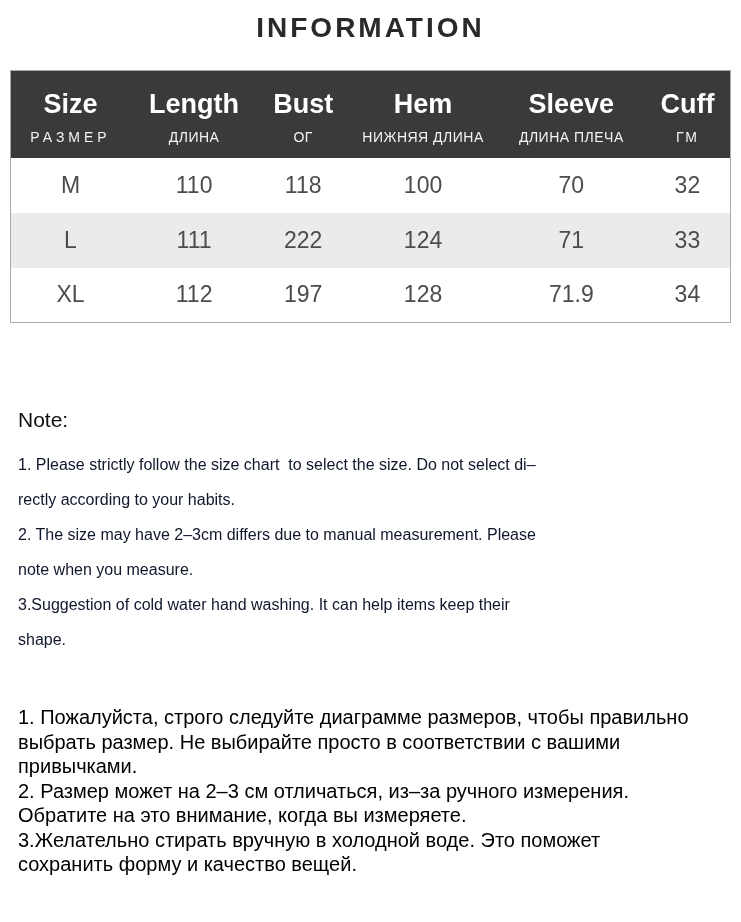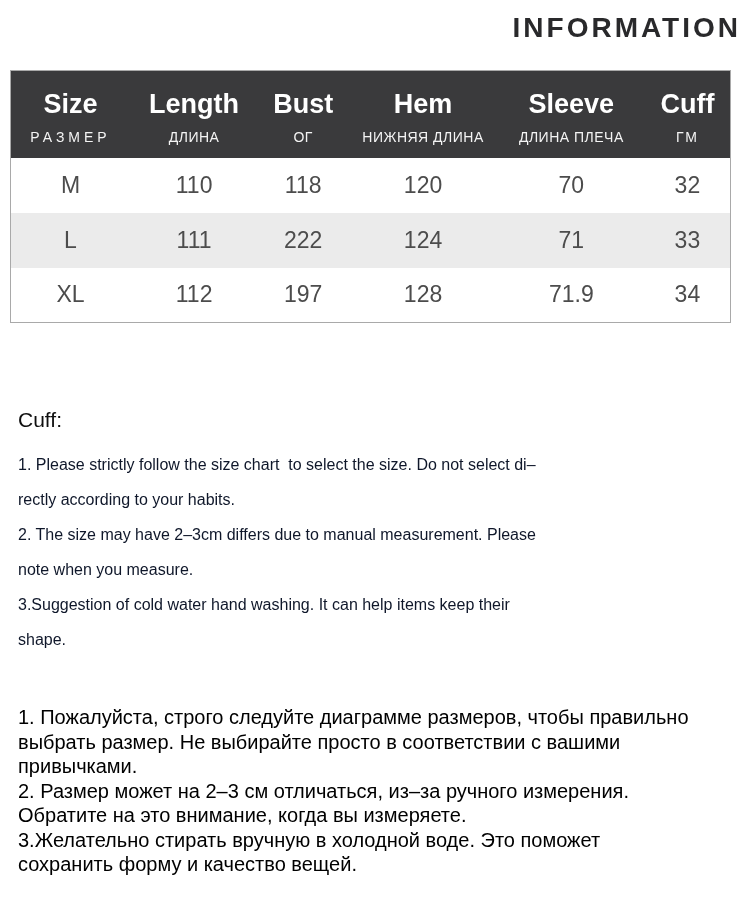--- a/index.html
+++ b/index.html
@@ -7,21 +7,21 @@
   body {
     width: 741px; height: 922px;
     font-family: "Liberation Sans", sans-serif;
     position: relative;
     color: #3d3d3d;
   }
   .page { position: relative; width: 741px; height: 922px; background: #fff; overflow: hidden; }
 
   .title {
     position: absolute; top: 12px; left: 0; width: 741px;
-    text-align: right;
+    text-align: center;
     font-size: 28px; font-weight: 700; letter-spacing: 3px;
     color: #29292b;
   }
 
   table.size-chart {
     position: absolute; left: 10px; top: 70px;
     width: 721px;
     border-collapse: collapse;
     border: 1px solid #a9a9a9;
     table-layout: fixed;
@@ -137,21 +137,21 @@
           <span class="th-en">Cuff</span>
           <span class="th-ru spread2">ГМ</span>
         </th>
       </tr>
     </thead>
     <tbody>
       <tr>
         <td>M</td>
         <td>110</td>
         <td>118</td>
-        <td>120</td>
+        <td>100</td>
         <td>70</td>
         <td>32</td>
       </tr>
       <tr class="alt">
         <td>L</td>
         <td>111</td>
         <td>222</td>
         <td>124</td>
         <td>71</td>
         <td>33</td>
@@ -160,21 +160,21 @@
         <td>XL</td>
         <td>112</td>
         <td>197</td>
         <td>128</td>
         <td>71.9</td>
         <td>34</td>
       </tr>
     </tbody>
   </table>
 
-  <div class="note-heading">Cuff:</div>
+  <div class="note-heading">Note:</div>
   <div class="note-text">1. Please strictly follow the size chart  to select the size. Do not select di–
 rectly according to your habits.
 2. The size may have 2–3cm differs due to manual measurement. Please
 note when you measure.
 3.Suggestion of cold water hand washing. It can help items keep their
 shape.</div>
 
   <div class="attention-text">1. Пожалуйста, строго следуйте диаграмме размеров, чтобы правильно
 выбрать размер. Не выбирайте просто в соответствии с вашими
 привычками.

